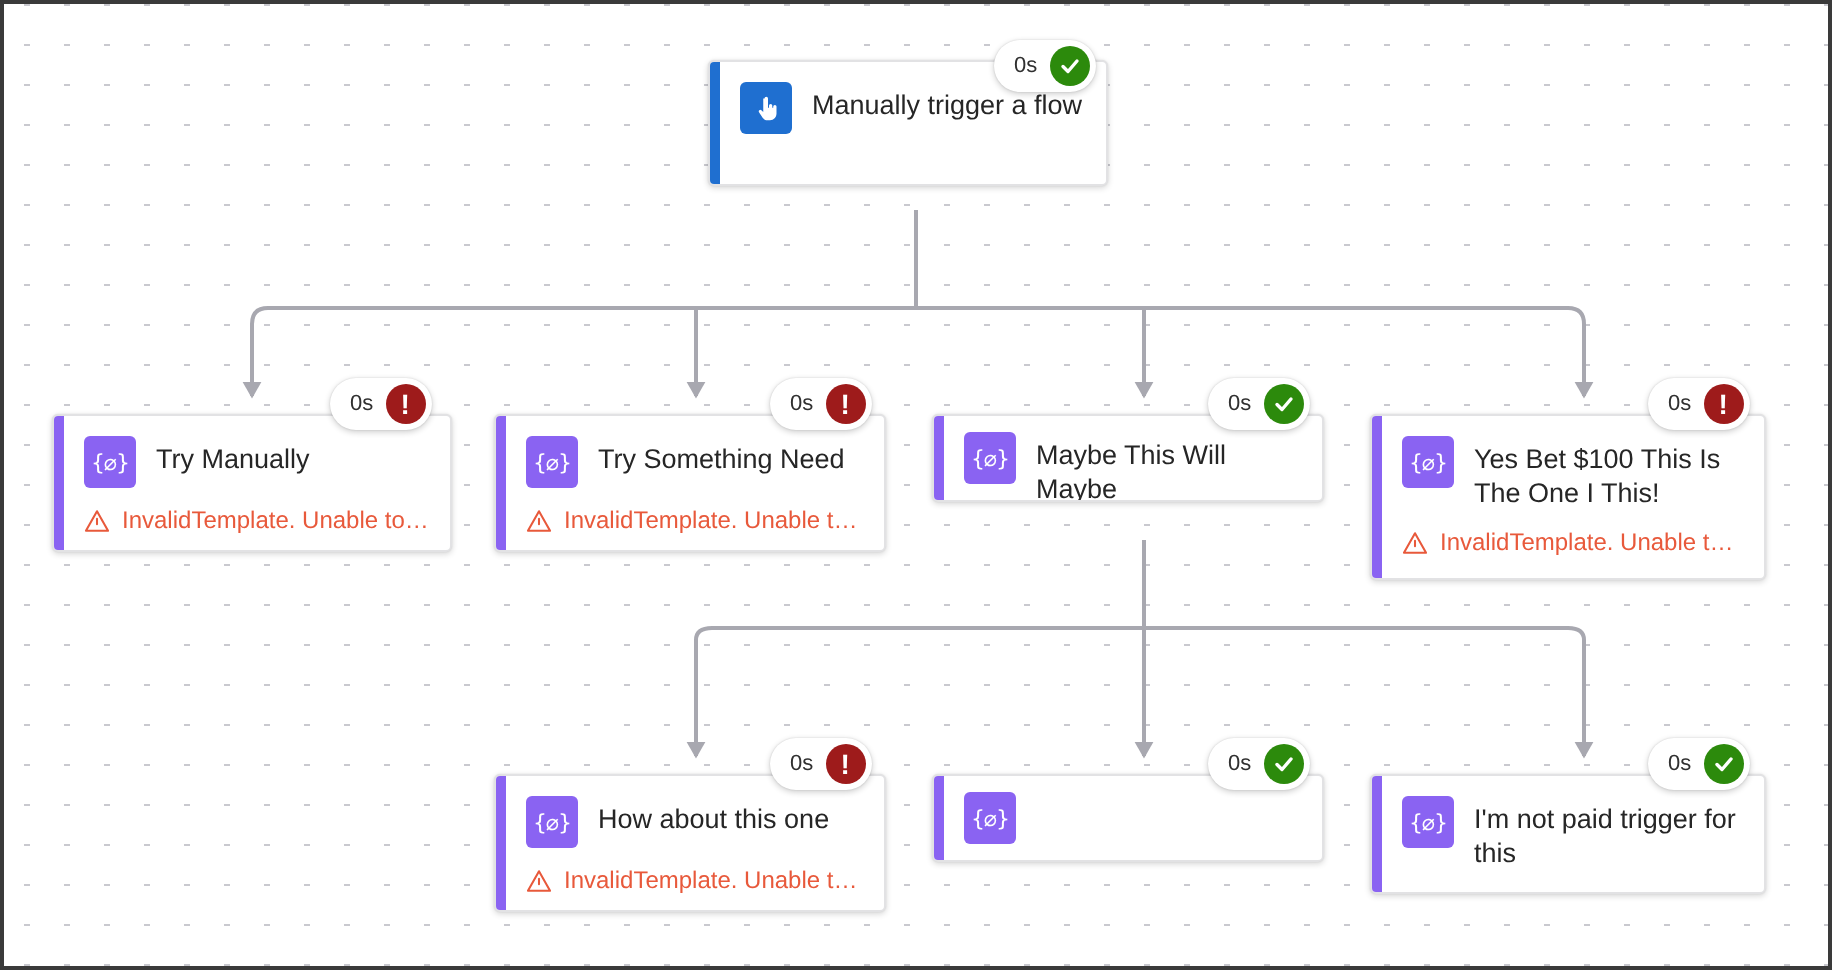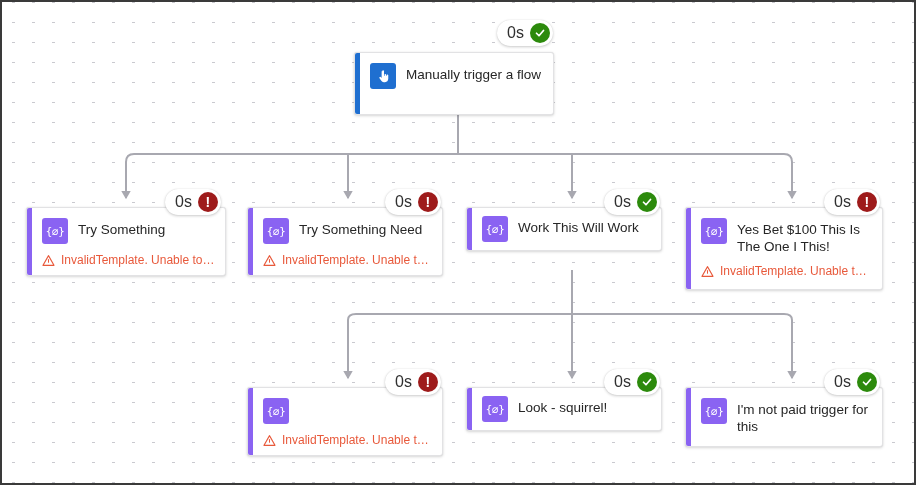--- a/index.html
+++ b/index.html
@@ -97,21 +97,21 @@
     position: absolute;
     height: 26px;
     background: #ffffff;
     border-radius: 13px;
     box-shadow: 0 1px 3px rgba(0,0,0,0.20), 0 0 1px rgba(0,0,0,0.14);
     display: flex; align-items: center;
     padding: 0 3px 0 10px;
     gap: 6px;
     z-index: 6;
   }
-  .badge .dur { font-size: 16px; color: #303030; line-height: 1; }
+  .badge .dur { font-size: 11px; color: #303030; line-height: 1; }
   .badge .pill { width: 20px; height: 20px; border-radius: 50%; display:flex; align-items:center; justify-content:center; }
   .badge .pill.ok   { background: #2c8a0c; }
   .badge .pill.fail { background: #9e1b1b; }
   .badge .pill svg { display: block; }
   .badge .bang {
     color: #ffffff; font-size: 14px; font-weight: bold; line-height: 1;
     font-family: "Liberation Sans", sans-serif;
   }
 </style>
 </head>
@@ -146,21 +146,21 @@
       <path d="M 346 322 L 346 318 Q 346 312 354 312 L 782 312 Q 790 312 790 318 L 790 322"></path>
       <path d="M 570 312 L 570 322"></path>
     </g>
     <g fill="none" stroke="#a8a8b0" stroke-width="2" marker-end="url(#arw)">
       <path d="M 346 320 L 346 376"></path>
       <path d="M 570 320 L 570 376"></path>
       <path d="M 790 320 L 790 376"></path>
     </g>
   </svg>
 
-  <div class="node" style="left:352px; top:50px; width:200px; height:63px;">
+  <div class="node" style="left:352px; top:28px; width:200px; height:63px;">
     <div class="accent trigger"></div>
     <div class="node-body">
       <div class="node-head">
         <div class="nicon trigger">
           <svg width="15" height="15" viewBox="0 0 24 24" aria-hidden="true">
             <path fill="#ffffff" d="M10 3.5a1.4 1.4 0 0 1 2.8 0V11h.8V9.2a1.3 1.3 0 0 1 2.6 0V11h.8v-1a1.3 1.3 0 0 1 2.6 0v5.6c0 3-2.2 5.4-5.2 5.4h-2c-1.6 0-3-.8-3.9-2.1l-2.9-4.3a1.3 1.3 0 0 1 1.9-1.7l1.5 1.4V3.5z"></path>
           </svg>
         </div>
         <div class="ntitle">Manually trigger a flow</div>
       </div>
@@ -175,21 +175,21 @@
     </span>
   </div>
 
   <div class="node" style="left:24px; top:205px; width:200px; height:69px;">
     <div class="accent action"></div>
     <div class="node-body">
       <div class="node-head">
         <div class="nicon action">
           <span class="glyph">{⌀}</span>
         </div>
-        <div class="ntitle">Try Something</div>
+        <div class="ntitle">Try Manually</div>
       </div>
       <div class="nerror">
         <svg class="warn-tri" viewBox="0 0 24 24">
           <path fill="none" stroke="#e8593b" stroke-width="1.9" stroke-linejoin="round" d="M12 3 L22.2 21 L1.8 21 Z"></path>
           <path fill="none" stroke="#e8593b" stroke-width="1.9" stroke-linecap="round" d="M12 10 v5"></path>
         </svg>
         <span class="etext">InvalidTemplate. Unable to ...</span>
       </div>
     </div>
   </div>
@@ -225,21 +225,21 @@
     </span>
   </div>
 
   <div class="node" style="left:464px; top:205px; width:196px; height:44px;">
     <div class="accent action"></div>
     <div class="node-body" style="padding-top:8px;">
       <div class="node-head">
         <div class="nicon action">
           <span class="glyph">{⌀}</span>
         </div>
-        <div class="ntitle">Work This Will Work</div>
+        <div class="ntitle">Maybe This Will Maybe</div>
       </div>
     </div>
   </div>
   <div class="badge" style="left:602px; top:187px;">
     <span class="dur">0s</span>
     <span class="pill ok">
       <svg width="12" height="12" viewBox="0 0 24 24">
           <path fill="none" stroke="#fff" stroke-width="3.4" stroke-linecap="round" stroke-linejoin="round" d="M5 12.5 L10 17.5 L19 7"></path>
         </svg>
     </span>
@@ -270,20 +270,21 @@
     </span>
   </div>
 
   <div class="node" style="left:245px; top:385px; width:196px; height:69px;">
     <div class="accent action"></div>
     <div class="node-body">
       <div class="node-head">
         <div class="nicon action">
           <span class="glyph">{⌀}</span>
         </div>
+        <div class="ntitle">How about this one</div>
       </div>
       <div class="nerror">
         <svg class="warn-tri" viewBox="0 0 24 24">
           <path fill="none" stroke="#e8593b" stroke-width="1.9" stroke-linejoin="round" d="M12 3 L22.2 21 L1.8 21 Z"></path>
           <path fill="none" stroke="#e8593b" stroke-width="1.9" stroke-linecap="round" d="M12 10 v5"></path>
         </svg>
         <span class="etext">InvalidTemplate. Unable to ...</span>
       </div>
     </div>
   </div>
@@ -294,21 +295,20 @@
     </span>
   </div>
 
   <div class="node" style="left:464px; top:385px; width:196px; height:44px;">
     <div class="accent action"></div>
     <div class="node-body" style="padding-top:8px;">
       <div class="node-head">
         <div class="nicon action">
           <span class="glyph">{⌀}</span>
         </div>
-        <div class="ntitle">Look - squirrel!</div>
       </div>
     </div>
   </div>
   <div class="badge" style="left:602px; top:367px;">
     <span class="dur">0s</span>
     <span class="pill ok">
       <svg width="12" height="12" viewBox="0 0 24 24">
           <path fill="none" stroke="#fff" stroke-width="3.4" stroke-linecap="round" stroke-linejoin="round" d="M5 12.5 L10 17.5 L19 7"></path>
         </svg>
     </span>

